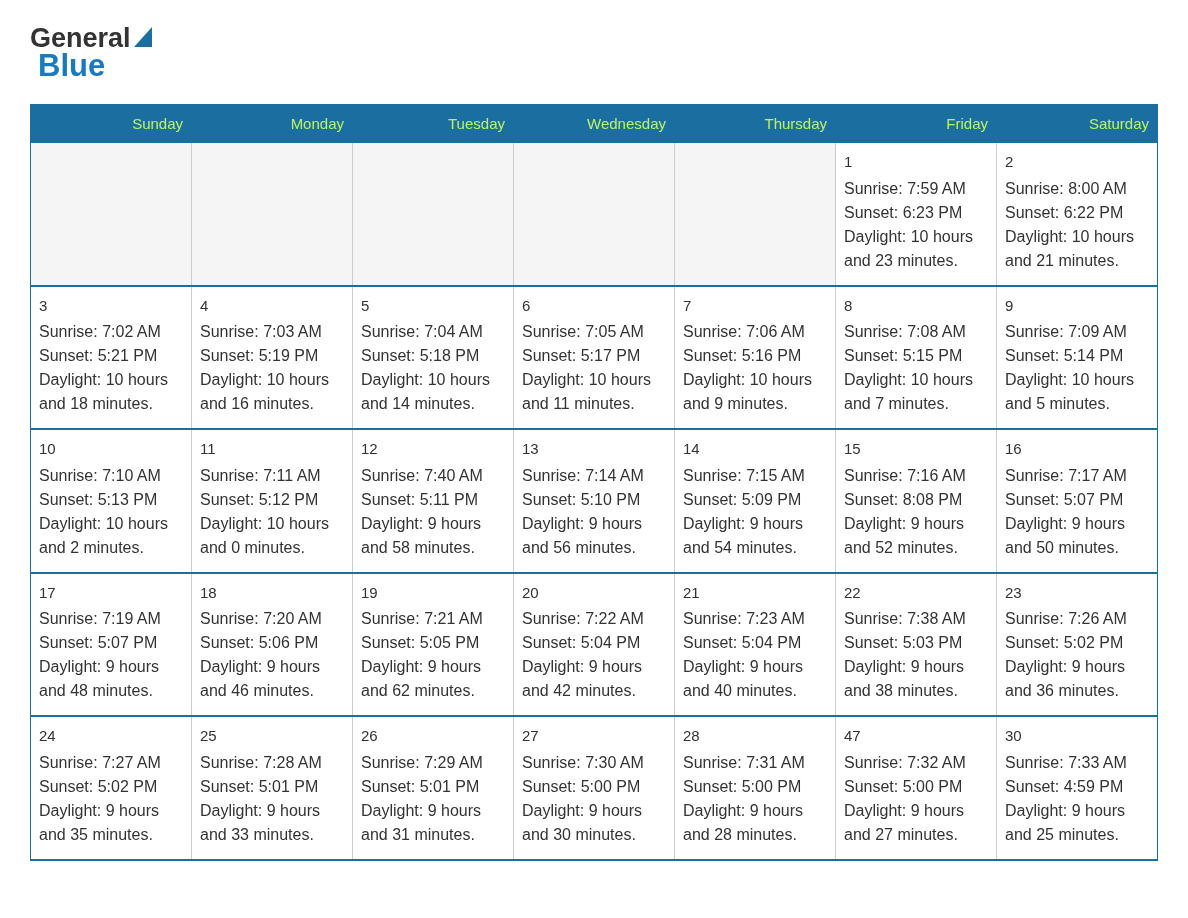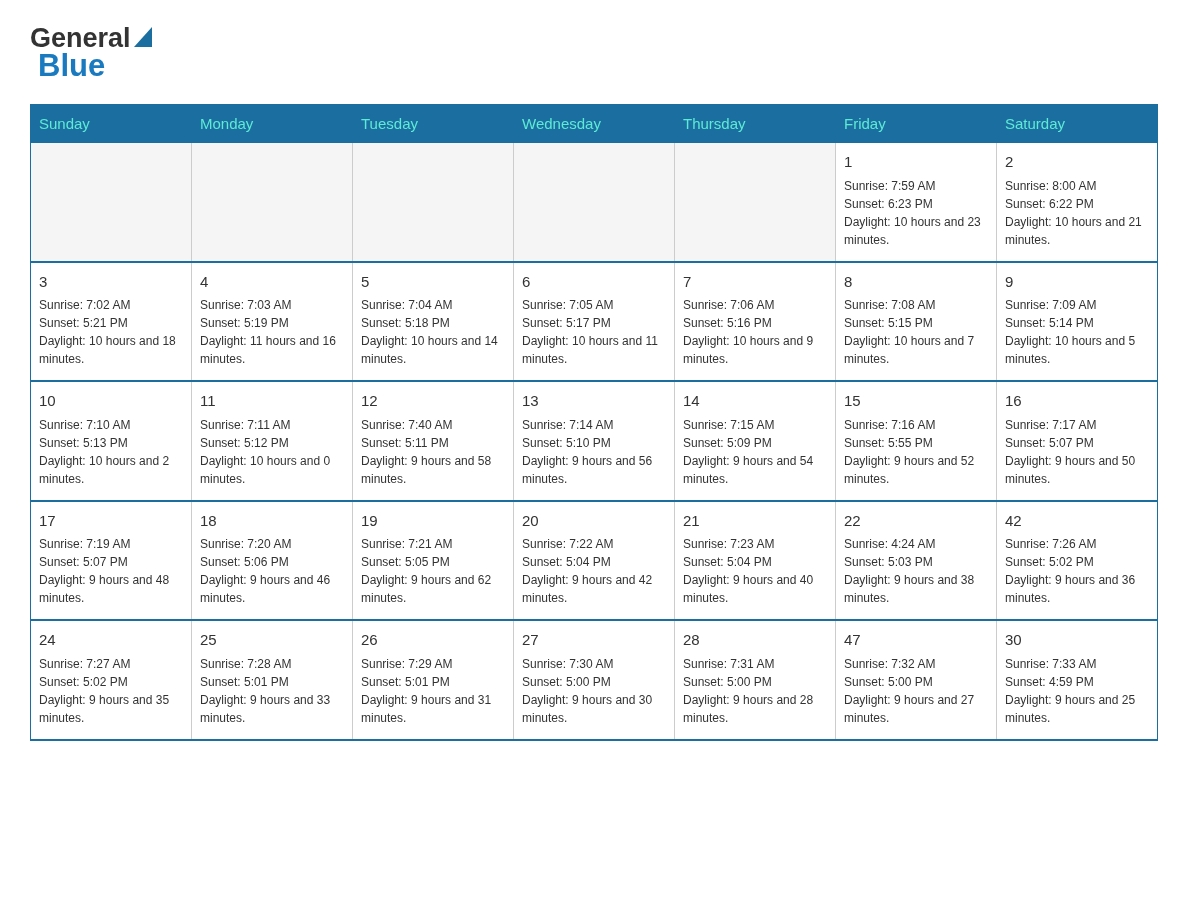--- a/index.html
+++ b/index.html
@@ -47,23 +47,23 @@
     }
     table {
       width: 100%;
       border-collapse: collapse;
       table-layout: fixed;
     }
     thead tr {
       background-color: #1a6fa0;
     }
     thead th {
-      color: #5eead4;
+      color: #bef264;
       padding: 10px 8px;
-      text-align: left;
+      text-align: right;
       font-size: 15px;
       font-weight: normal;
       border: 1px solid #1a6fa0;
     }
     tbody tr {
       border-bottom: 2px solid #1a6fa0;
     }
     tbody td {
       vertical-align: top;
       padding: 8px 8px 12px 8px;
@@ -81,21 +81,21 @@
       border-right: 1px solid #1a6fa0;
     }
     .day-number {
       font-size: 15px;
       font-weight: normal;
       display: block;
       margin-bottom: 3px;
     }
     .day-info {
       color: #333;
-      font-size: 12px;
+      font-size: 16px;
     }
     .empty-cell {
       background: #f5f5f5;
     }
   </style>
 </head>
 <body>
 
 <div class="header-area">
   <div class="logo">
@@ -143,21 +143,21 @@
           <div class="day-info"><span>Sunrise: 8:00 AM</span><br><span>Sunset: 6:22 PM</span><br><span>Daylight: 10 hours and 21 minutes.</span></div>
         </td>
       </tr>
       <tr>
         <td>
           <span class="day-number">3</span>
           <div class="day-info"><span>Sunrise: 7:02 AM</span><br><span>Sunset: 5:21 PM</span><br><span>Daylight: 10 hours and 18 minutes.</span></div>
         </td>
         <td>
           <span class="day-number">4</span>
-          <div class="day-info"><span>Sunrise: 7:03 AM</span><br><span>Sunset: 5:19 PM</span><br><span>Daylight: 11 hours and 16 minutes.</span></div>
+          <div class="day-info"><span>Sunrise: 7:03 AM</span><br><span>Sunset: 5:19 PM</span><br><span>Daylight: 10 hours and 16 minutes.</span></div>
         </td>
         <td>
           <span class="day-number">5</span>
           <div class="day-info"><span>Sunrise: 7:04 AM</span><br><span>Sunset: 5:18 PM</span><br><span>Daylight: 10 hours and 14 minutes.</span></div>
         </td>
         <td>
           <span class="day-number">6</span>
           <div class="day-info"><span>Sunrise: 7:05 AM</span><br><span>Sunset: 5:17 PM</span><br><span>Daylight: 10 hours and 11 minutes.</span></div>
         </td>
         <td>
@@ -189,21 +189,21 @@
         <td>
           <span class="day-number">13</span>
           <div class="day-info"><span>Sunrise: 7:14 AM</span><br><span>Sunset: 5:10 PM</span><br><span>Daylight: 9 hours and 56 minutes.</span></div>
         </td>
         <td>
           <span class="day-number">14</span>
           <div class="day-info"><span>Sunrise: 7:15 AM</span><br><span>Sunset: 5:09 PM</span><br><span>Daylight: 9 hours and 54 minutes.</span></div>
         </td>
         <td>
           <span class="day-number">15</span>
-          <div class="day-info"><span>Sunrise: 7:16 AM</span><br><span>Sunset: 5:55 PM</span><br><span>Daylight: 9 hours and 52 minutes.</span></div>
+          <div class="day-info"><span>Sunrise: 7:16 AM</span><br><span>Sunset: 8:08 PM</span><br><span>Daylight: 9 hours and 52 minutes.</span></div>
         </td>
         <td>
           <span class="day-number">16</span>
           <div class="day-info"><span>Sunrise: 7:17 AM</span><br><span>Sunset: 5:07 PM</span><br><span>Daylight: 9 hours and 50 minutes.</span></div>
         </td>
       </tr>
       <tr>
         <td>
           <span class="day-number">17</span>
           <div class="day-info"><span>Sunrise: 7:19 AM</span><br><span>Sunset: 5:07 PM</span><br><span>Daylight: 9 hours and 48 minutes.</span></div>
@@ -219,24 +219,24 @@
         <td>
           <span class="day-number">20</span>
           <div class="day-info"><span>Sunrise: 7:22 AM</span><br><span>Sunset: 5:04 PM</span><br><span>Daylight: 9 hours and 42 minutes.</span></div>
         </td>
         <td>
           <span class="day-number">21</span>
           <div class="day-info"><span>Sunrise: 7:23 AM</span><br><span>Sunset: 5:04 PM</span><br><span>Daylight: 9 hours and 40 minutes.</span></div>
         </td>
         <td>
           <span class="day-number">22</span>
-          <div class="day-info"><span>Sunrise: 4:24 AM</span><br><span>Sunset: 5:03 PM</span><br><span>Daylight: 9 hours and 38 minutes.</span></div>
-        </td>
-        <td>
-          <span class="day-number">42</span>
+          <div class="day-info"><span>Sunrise: 7:38 AM</span><br><span>Sunset: 5:03 PM</span><br><span>Daylight: 9 hours and 38 minutes.</span></div>
+        </td>
+        <td>
+          <span class="day-number">23</span>
           <div class="day-info"><span>Sunrise: 7:26 AM</span><br><span>Sunset: 5:02 PM</span><br><span>Daylight: 9 hours and 36 minutes.</span></div>
         </td>
       </tr>
       <tr>
         <td>
           <span class="day-number">24</span>
           <div class="day-info"><span>Sunrise: 7:27 AM</span><br><span>Sunset: 5:02 PM</span><br><span>Daylight: 9 hours and 35 minutes.</span></div>
         </td>
         <td>
           <span class="day-number">25</span>

